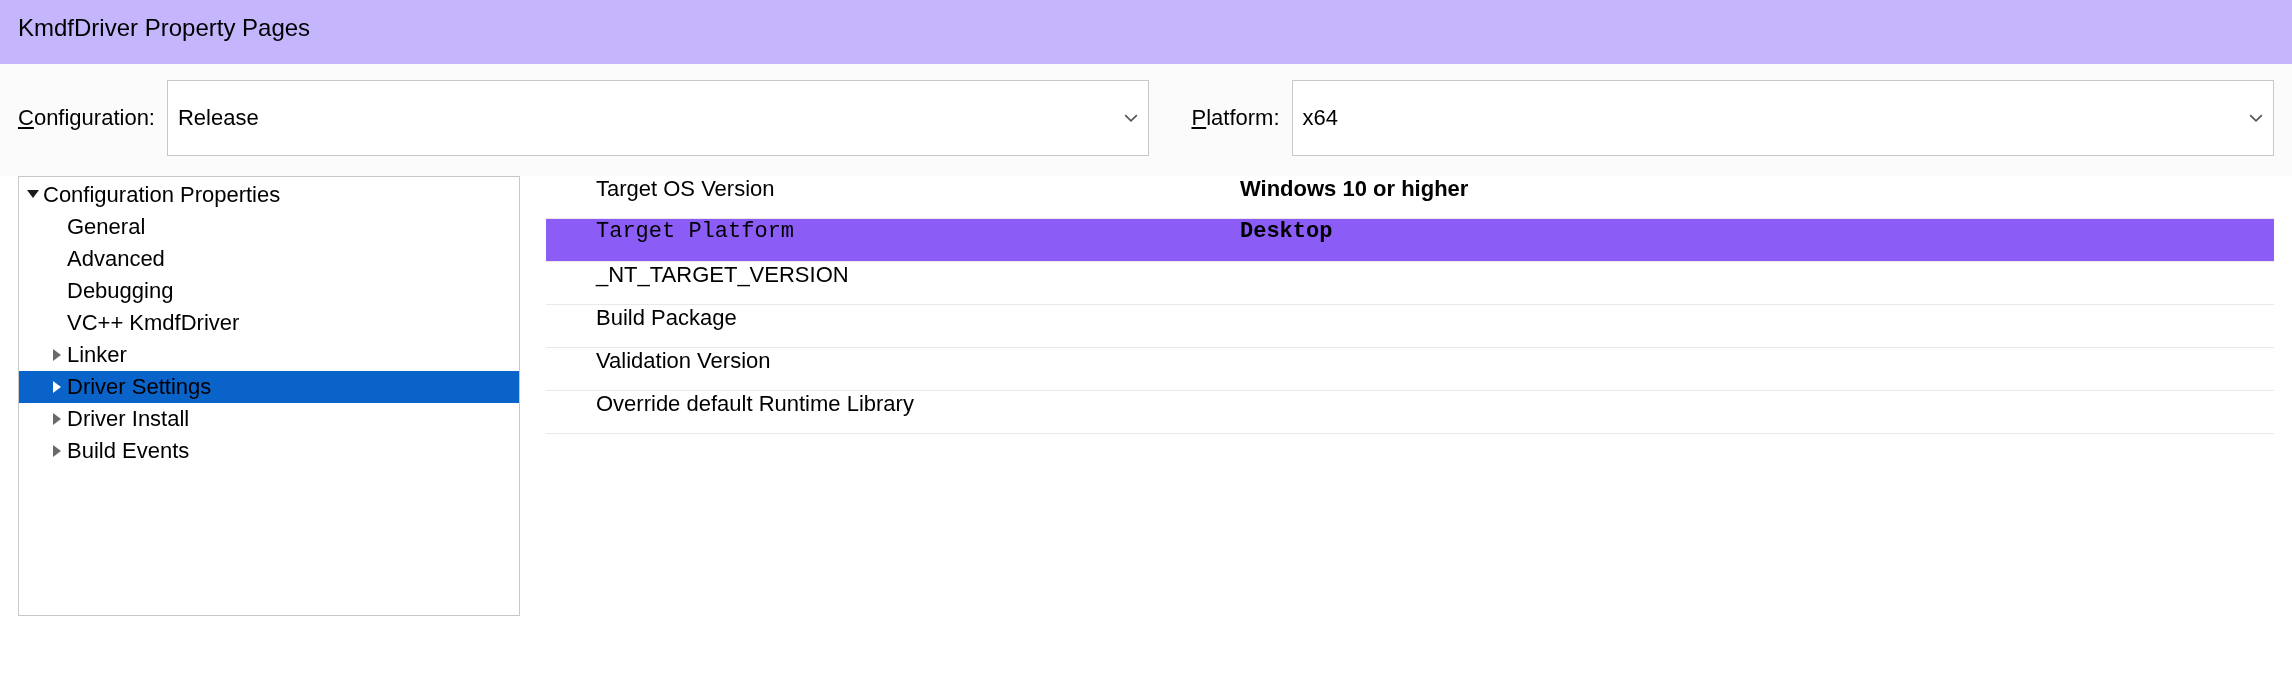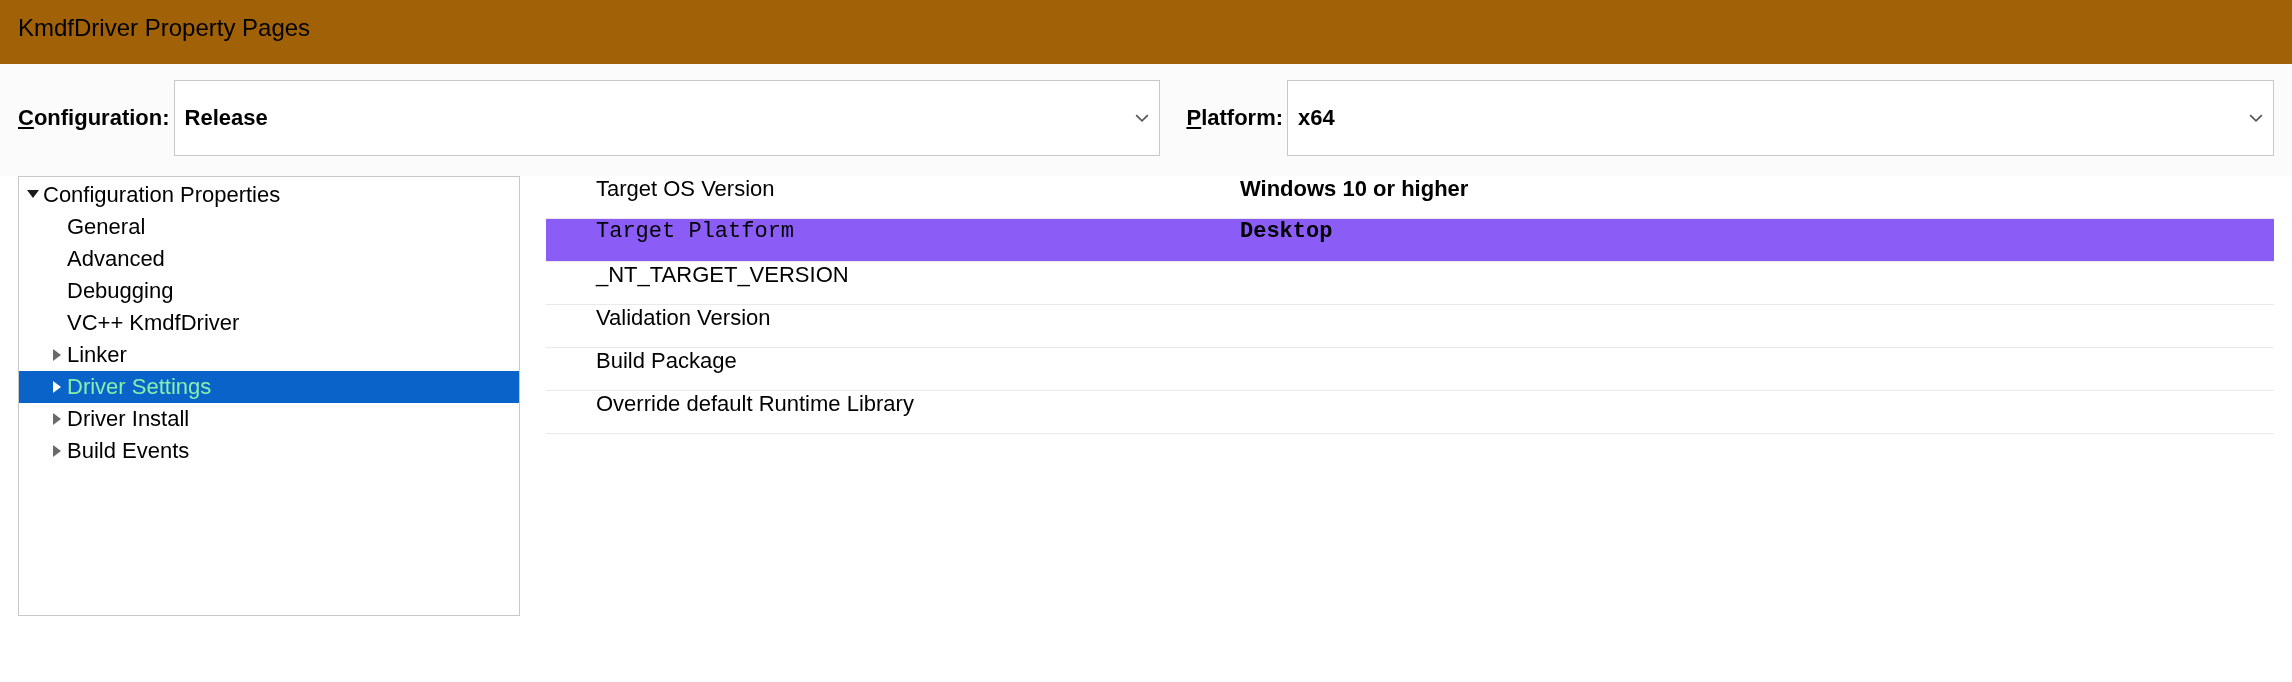--- a/index.html
+++ b/index.html
@@ -4,32 +4,31 @@
 <style>
   html, body {
     margin: 0;
     padding: 0;
     font-family: "Segoe UI", Tahoma, sans-serif;
     font-size: 21px;
     color: #000;
     background: #fff;
   }
   .title-bar {
-    background: #a16207;
+    background: #c4b5fd;
     padding: 14px 18px 22px 18px;
     font-size: 24px;
   }
   .config-row {
     background: #fbfbfb;
     padding: 16px 18px 20px 18px;
     display: flex;
     align-items: center;
-    gap: 4px;
+    gap: 12px;
     border-bottom: 0;
-    font-weight: bold;
   }
   .config-label {
     font-size: 22px;
   }
   .config-label .ul {
     text-decoration: underline;
   }
   .dropdown {
     flex: 1;
     display: flex;
@@ -72,21 +71,21 @@
     white-space: nowrap;
   }
   .tree-item .expander {
     width: 20px;
     display: inline-flex;
     justify-content: center;
     align-items: center;
   }
   .tree-item.selected {
     background: #0a63c9;
-    color: #86efac;
+    color: #000000;
   }
   .tree-item.level-1 { padding-left: 4px; }
   .tree-item.level-2 { padding-left: 28px; }
   .grid {
     flex: 1;
     margin-left: 26px;
     border-top: 0;
   }
   .grid-row {
     display: flex;
@@ -204,25 +203,25 @@
       </div>
       <div class="grid-row alt">
         <div class="grid-label">Target Platform</div>
         <div class="grid-value bold">Desktop</div>
       </div>
       <div class="grid-row">
         <div class="grid-label">_NT_TARGET_VERSION</div>
         <div class="grid-value"></div>
       </div>
       <div class="grid-row">
+        <div class="grid-label">Build Package</div>
+        <div class="grid-value"></div>
+      </div>
+      <div class="grid-row">
         <div class="grid-label">Validation Version</div>
-        <div class="grid-value"></div>
-      </div>
-      <div class="grid-row">
-        <div class="grid-label">Build Package</div>
         <div class="grid-value"></div>
       </div>
       <div class="grid-row">
         <div class="grid-label">Override default Runtime Library</div>
         <div class="grid-value"></div>
       </div>
     </div>
 </div>
 
 </body></html>

